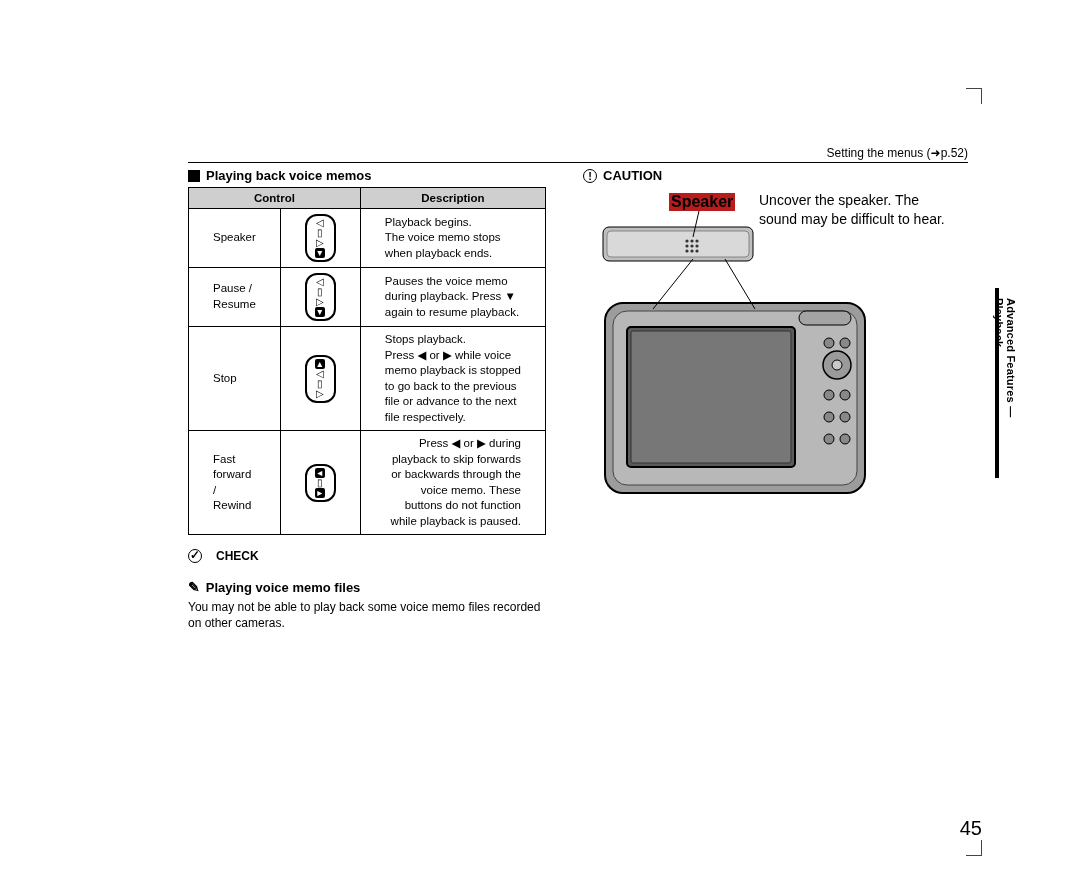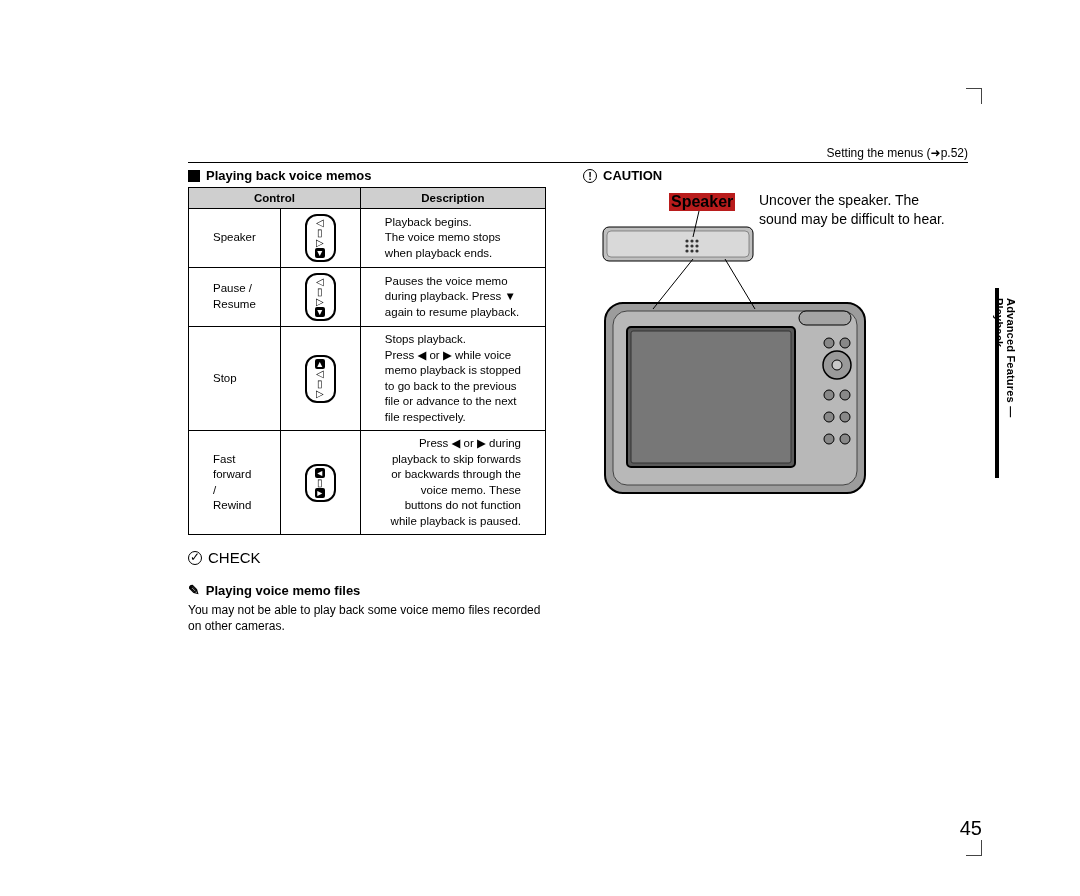--- a/index.html
+++ b/index.html
@@ -84,21 +84,21 @@
     border-radius:12px;
     padding:2px 4px;
     line-height:1;
     font-size:10px;
     letter-spacing:1px;
   }
   .dpad .cell { display:inline-block; width:10px; text-align:center; }
   .dpad .hl { background:#000; color:#fff; border-radius:2px; }
 
   .check-block { margin-top:14px; font-size:12px; }
-  .check-title { font-weight:normal; font-size:15px; display:flex; align-items:center; gap:6px; margin-bottom:4px; }
+  .check-title { font-weight:bold; font-size:12px; display:flex; align-items:center; gap:14px; margin-bottom:4px; }
   .check-icon { display:inline-block; width:14px; height:14px; border:1.5px solid #000; border-radius:50%; position:relative; }
   .check-icon::after { content:"✓"; position:absolute; left:1px; top:-2px; font-size:12px; }
   .bul { margin:0; padding-left:14px; }
   .bul li { margin-bottom:2px; }
 
   .files-block { margin-top:16px; font-size:12px; }
   .files-title { font-weight:bold; font-size:13px; display:flex; align-items:center; gap:6px; margin-bottom:4px; }
   .hand-icon { display:inline-block; font-size:14px; }
 
   .caution-title { font-weight:bold; font-size:13px; font-family: Arial, sans-serif; display:flex; align-items:center; gap:6px; margin-bottom:6px; }

